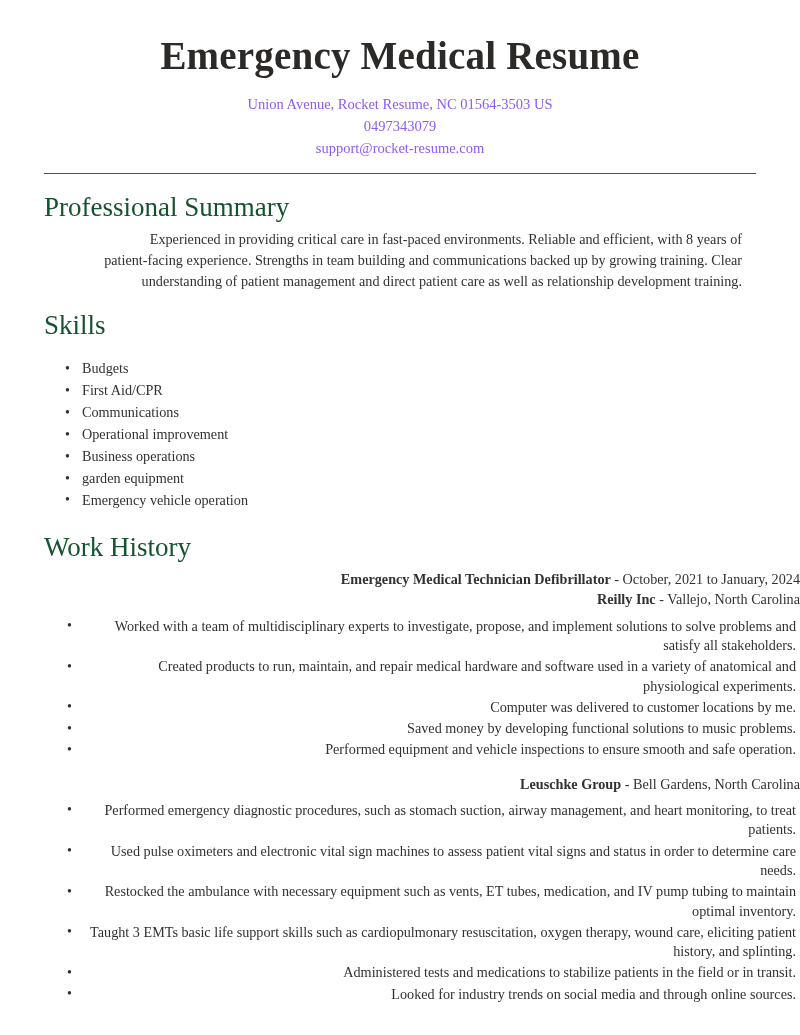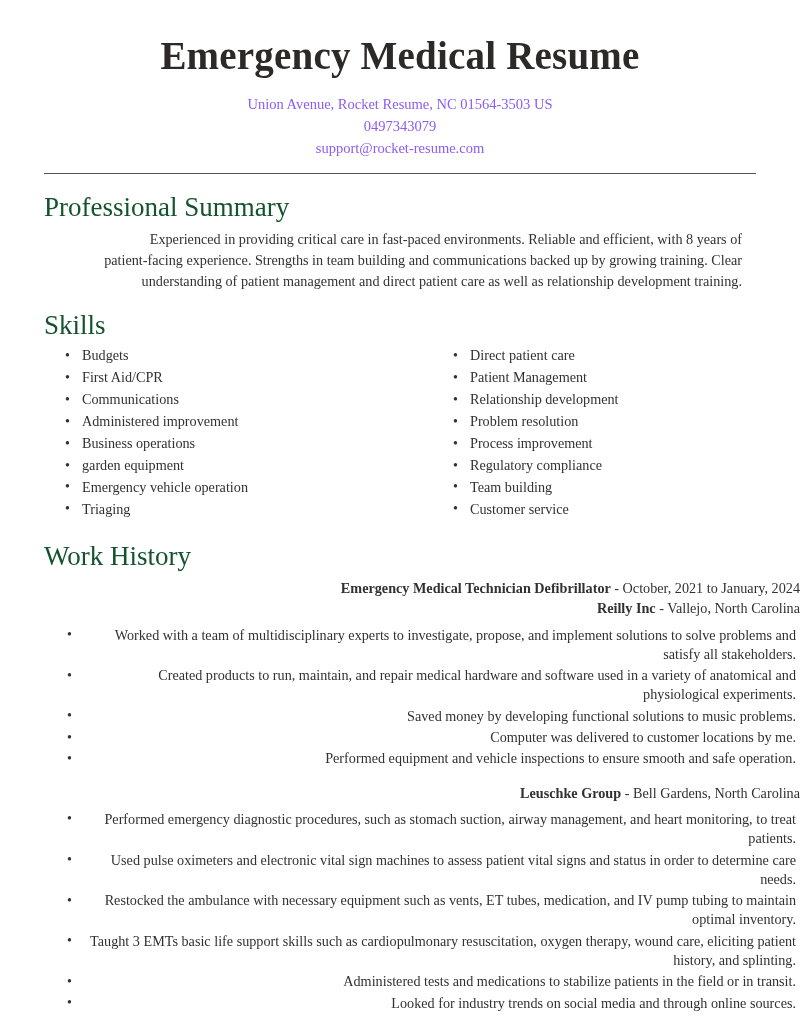--- a/index.html
+++ b/index.html
@@ -73,20 +73,21 @@
 
   
   .skills-wrap {
     display: flex;
     padding-left: 60px;
     margin-top: 3px;
   }
   .skills-col {
     width: 50%;
     box-sizing: border-box;
+    margin-top: 13px;
   }
   .skills-col.right { padding-left: 18px; }
   ul.bullets {
     list-style: none;
     margin: 0;
     padding: 0;
   }
   ul.bullets > li {
     position: relative;
     padding-left: 22px;
@@ -160,53 +161,40 @@
 
   <div class="section">
     <h2 class="section-heading">Skills</h2>
   </div>
   <div class="skills-wrap">
     <div class="skills-col left">
       <ul class="bullets" id="skills-left">
           <li>Budgets</li>
           <li>First Aid/CPR</li>
           <li>Communications</li>
-          <li>Administered improvement</li>
+          <li>Operational improvement</li>
           <li>Business operations</li>
           <li>garden equipment</li>
           <li>Emergency vehicle operation</li>
-          <li>Triaging</li>
-        </ul>
-    </div>
-    <div class="skills-col right">
-      <ul class="bullets" id="skills-right">
-          <li>Direct patient care</li>
-          <li>Patient Management</li>
-          <li>Relationship development</li>
-          <li>Problem resolution</li>
-          <li>Process improvement</li>
-          <li>Regulatory compliance</li>
-          <li>Team building</li>
-          <li>Customer service</li>
         </ul>
     </div>
   </div>
 
   <div class="section">
     <h2 class="section-heading">Work History</h2>
   </div>
   <div class="jobs" id="jobs">
       <div class="job">
         <div class="job-line"><span class="job-role">Emergency Medical Technician Defibrillator</span><span class="job-meta"> - October, 2021 to January, 2024</span></div>
         <div class="job-line"><span class="job-company">Reilly Inc</span><span class="job-meta"> - Vallejo, North Carolina</span></div>
         <ul class="job-bullets">
           <li>Worked with a team of multidisciplinary experts to investigate, propose, and implement solutions to solve problems and satisfy all stakeholders.</li>
           <li>Created products to run, maintain, and repair medical hardware and software used in a variety of anatomical and physiological experiments.</li>
+          <li>Computer was delivered to customer locations by me.</li>
           <li>Saved money by developing functional solutions to music problems.</li>
-          <li>Computer was delivered to customer locations by me.</li>
           <li>Performed equipment and vehicle inspections to ensure smooth and safe operation.</li>
         </ul>
       </div>
       <div class="job">
         <div class="job-line"><span class="job-company">Leuschke Group</span><span class="job-meta"> - Bell Gardens, North Carolina</span></div>
         <ul class="job-bullets">
           <li>Performed emergency diagnostic procedures, such as stomach suction, airway management, and heart monitoring, to treat patients.</li>
           <li>Used pulse oximeters and electronic vital sign machines to assess patient vital signs and status in order to determine care needs.</li>
           <li>Restocked the ambulance with necessary equipment such as vents, ET tubes, medication, and IV pump tubing to maintain optimal inventory.</li>
           <li>Taught 3 EMTs basic life support skills such as cardiopulmonary resuscitation, oxygen therapy, wound care, eliciting patient history, and splinting.</li>

